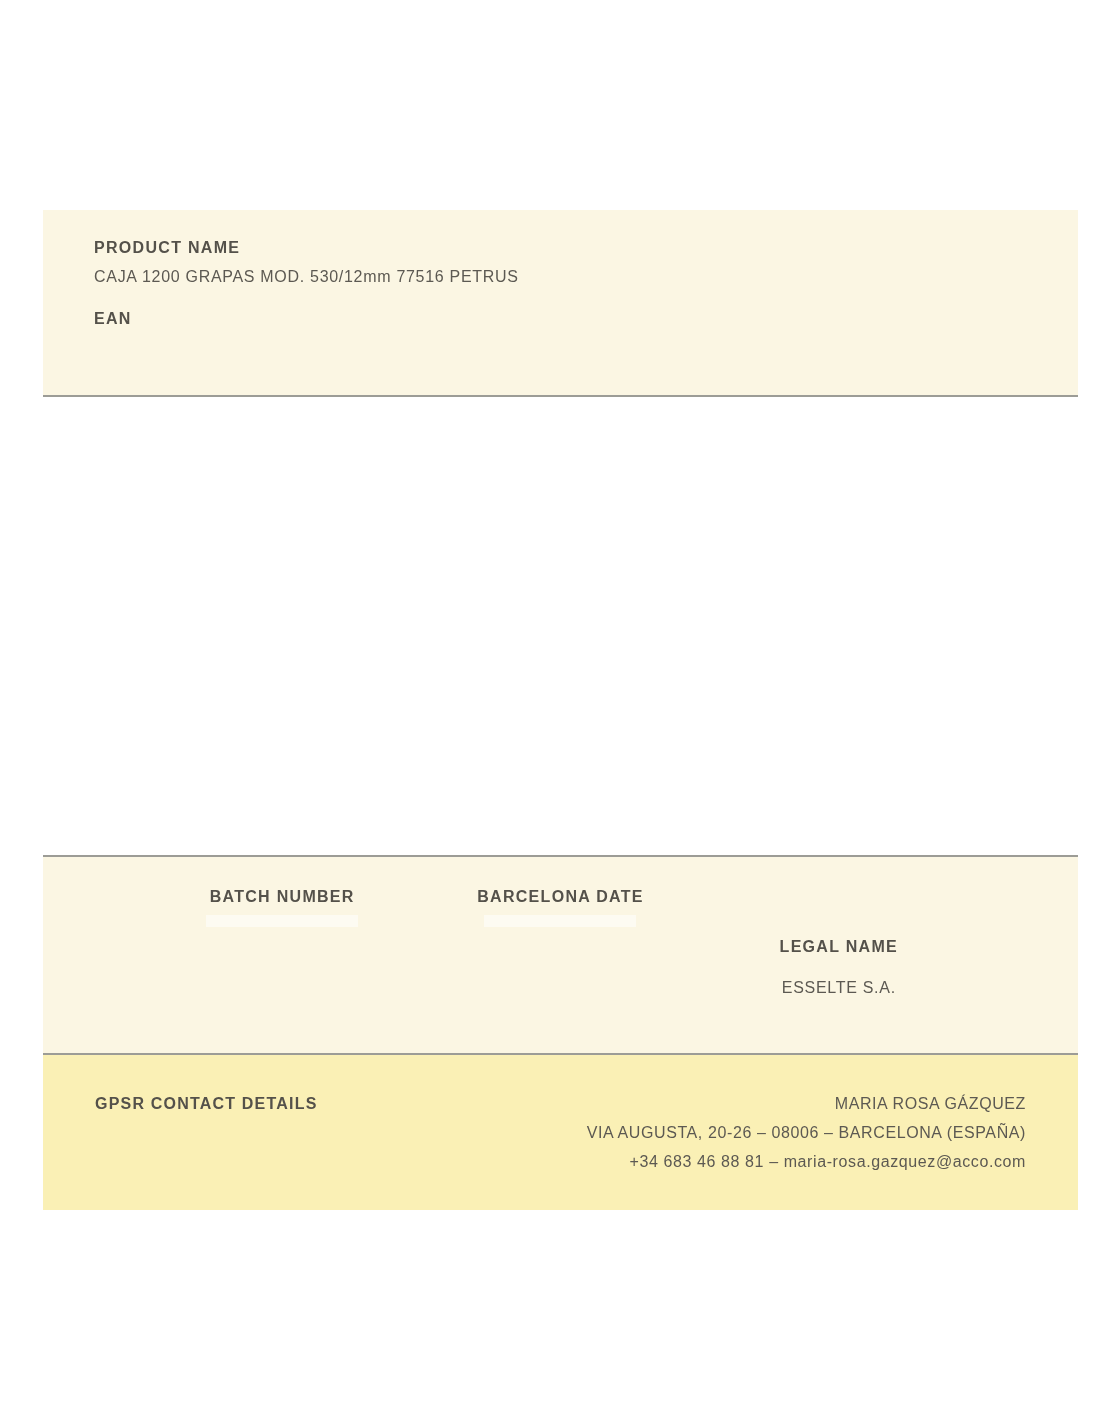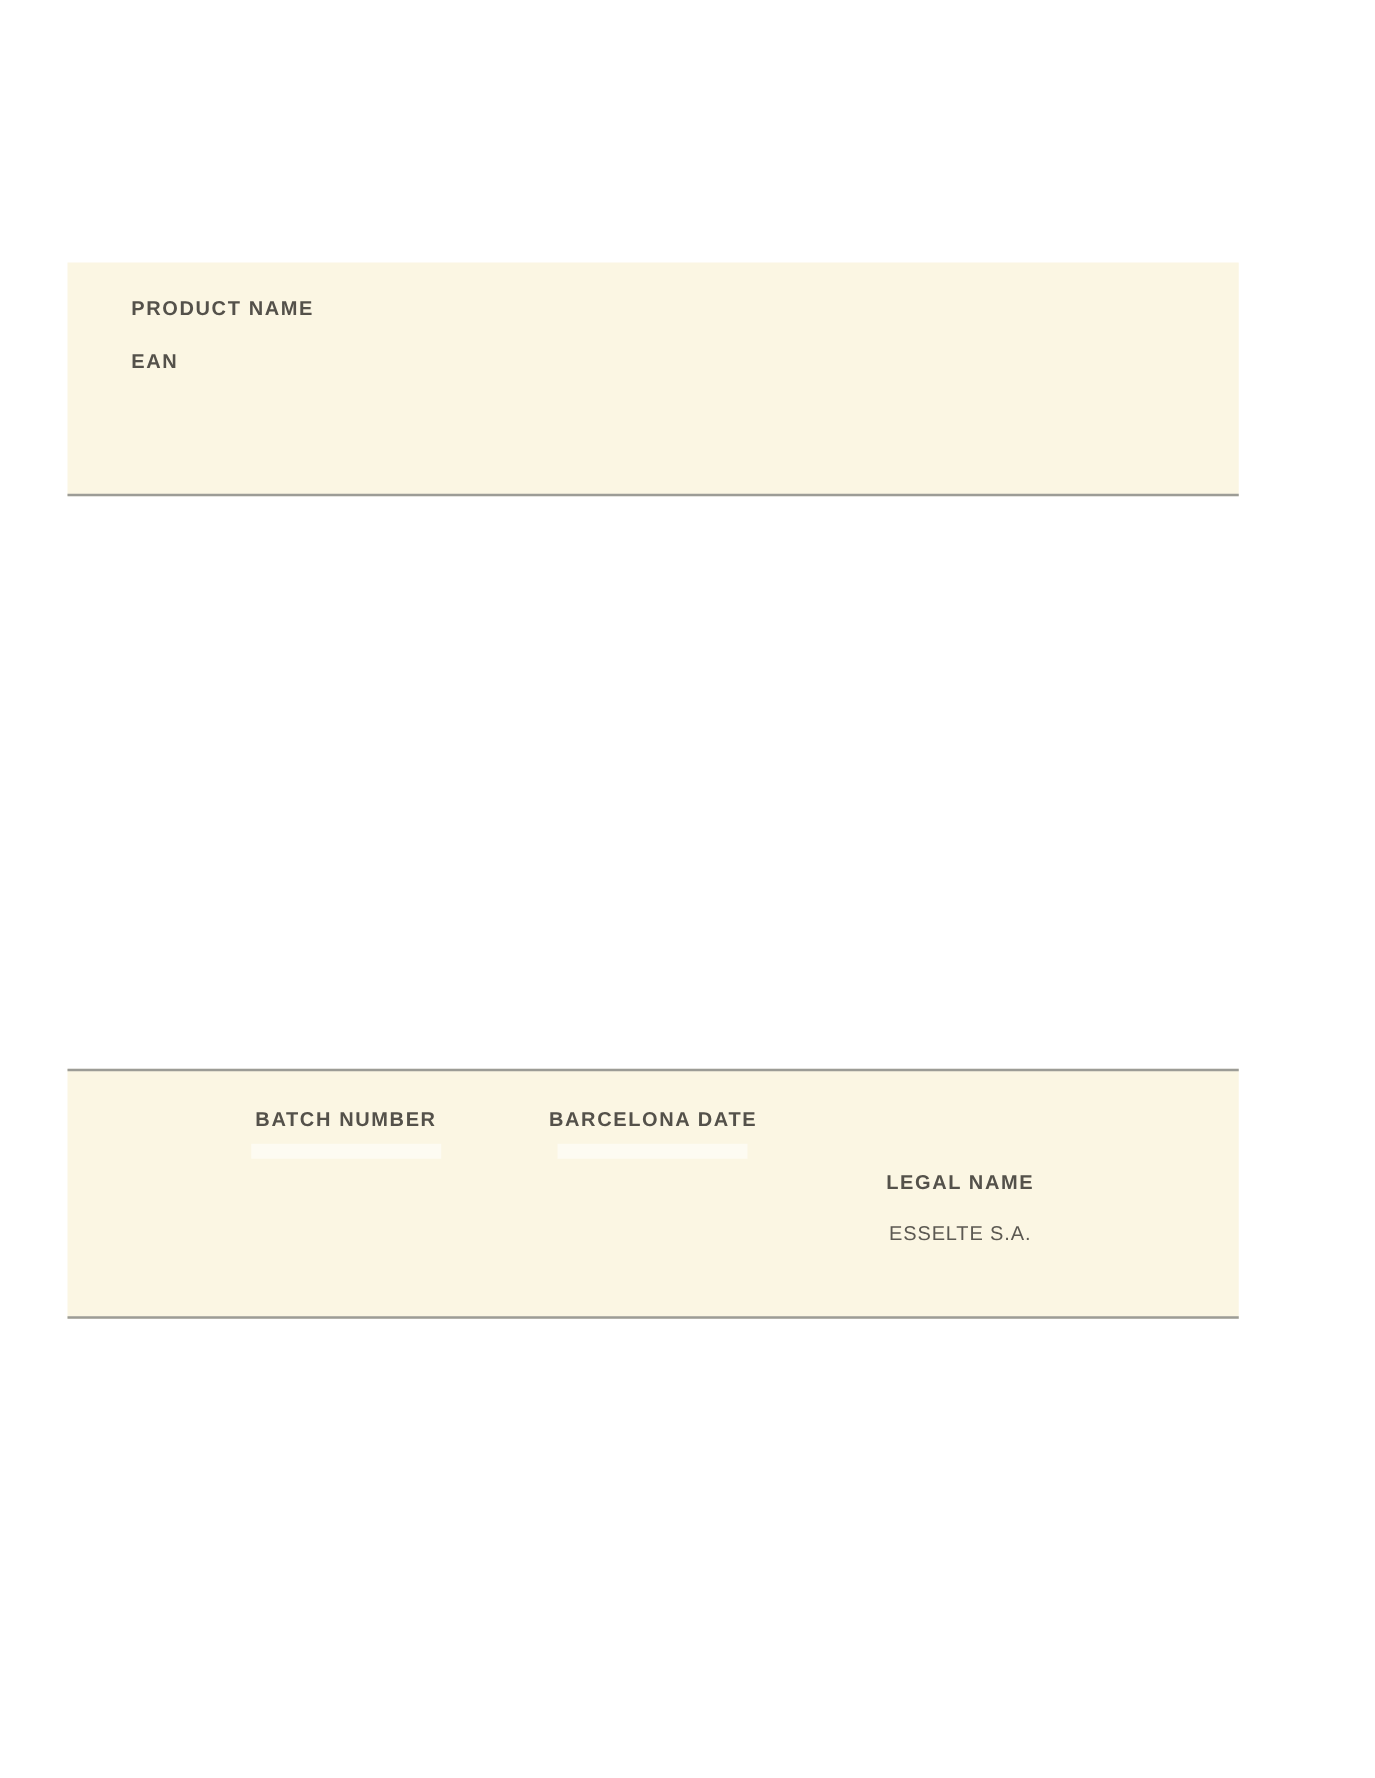--- a/index.html
+++ b/index.html
@@ -10,22 +10,22 @@
   .page {
     position: relative;
     width: 1100px;
     height: 1422px;
     background: var(--page_background, #ffffff);
     font-family: "Liberation Sans", sans-serif;
     overflow: hidden;
   }
   .panel {
     position: absolute;
-    left: 54px;
-    width: 937px;
+    left: 43px;
+    width: 1035px;
     box-sizing: border-box;
   }
   
   .panel-product {
     top: 210px;
     height: 187px;
     background: var(--panel_cream, #FBF6E3);
     border-bottom: 2px solid var(--divider_gray, #9C9C96);
     padding: 29px 51px;
   }
@@ -94,20 +94,21 @@
   }
 </style>
 </head>
 <body>
 
 <div class="page">
 
   <section class="panel panel-product">
     <div class="field">
       <div class="field-label">PRODUCT NAME</div>
+      <div class="field-value">CAJA 1200 GRAPAS MOD. 530/12mm 77516 PETRUS</div>
     </div>
     <div class="field">
       <div class="field-label">EAN</div>
     </div>
   </section>
 
   <section class="panel panel-details">
     <div class="details-grid">
 
       <div class="details-cell">
@@ -124,14 +125,22 @@
         <div class="field-label">LEGAL NAME</div>
         <div class="field-value">ESSELTE S.A.</div>
       </div>
 
       <div class="details-cell cell-row2">
       </div>
 
     </div>
   </section>
 
+  <section class="panel panel-contact">
+    <div class="contact-label">GPSR CONTACT DETAILS</div>
+    <div class="contact-lines">
+      <div>MARIA ROSA GÁZQUEZ</div>
+      <div>VIA AUGUSTA, 20-26 – 08006 – BARCELONA (ESPAÑA)</div>
+      <div>+34 683 46 88 81 – maria-rosa.gazquez@acco.com</div>
+    </div>
+  </section>
 
 </div>
 
 </body></html>

